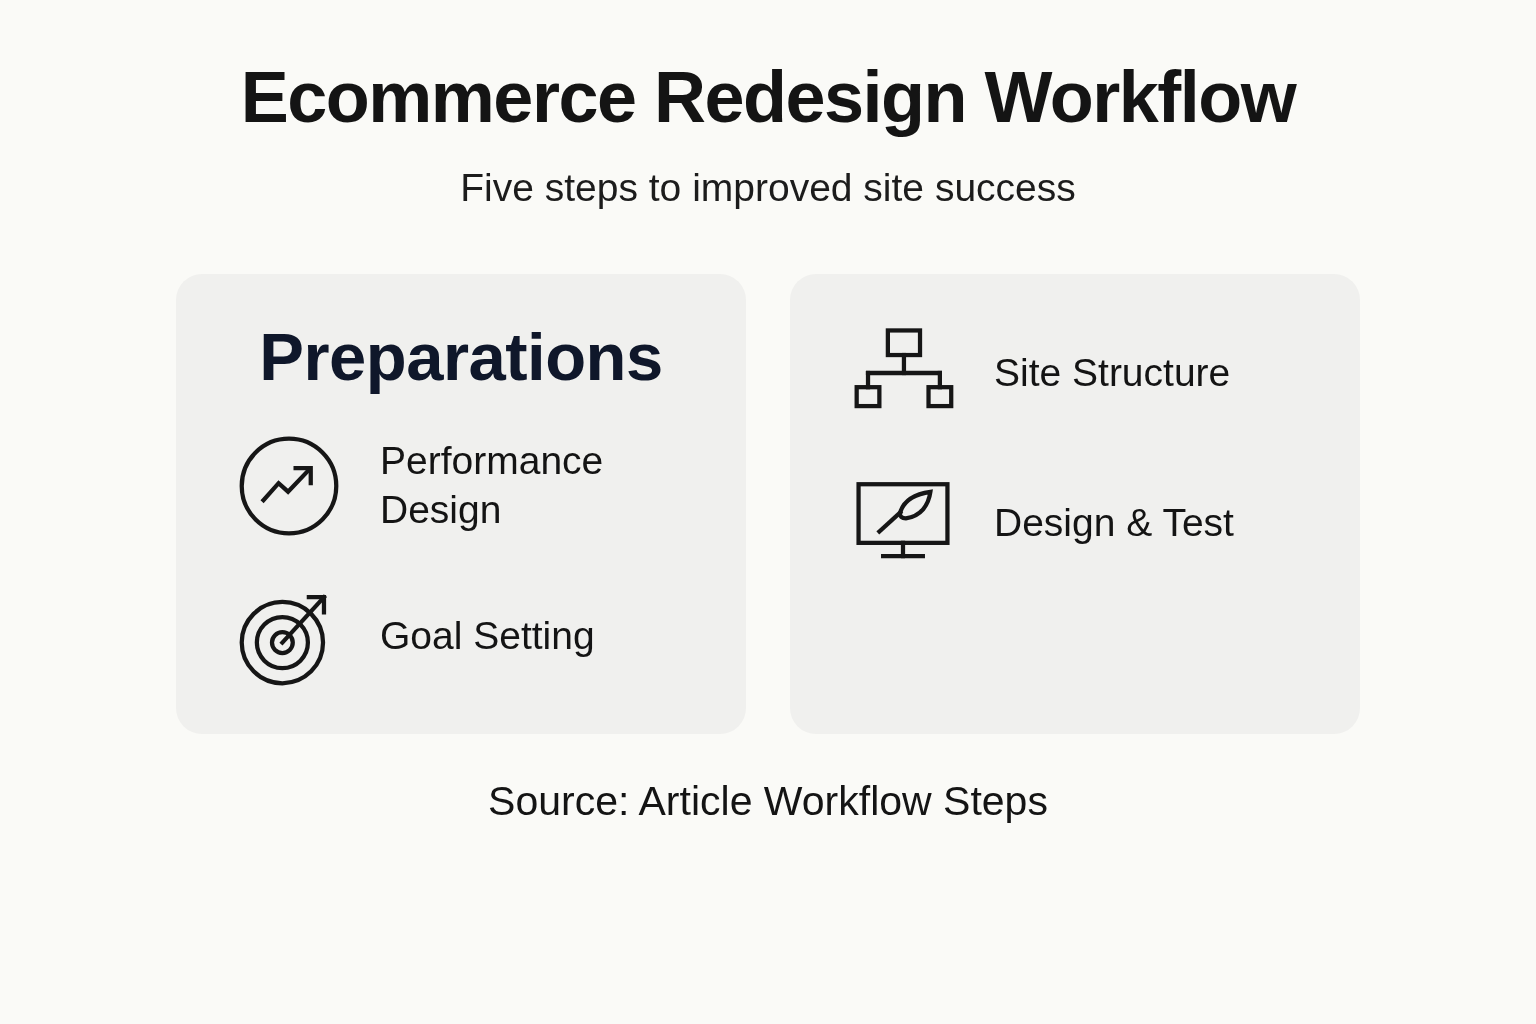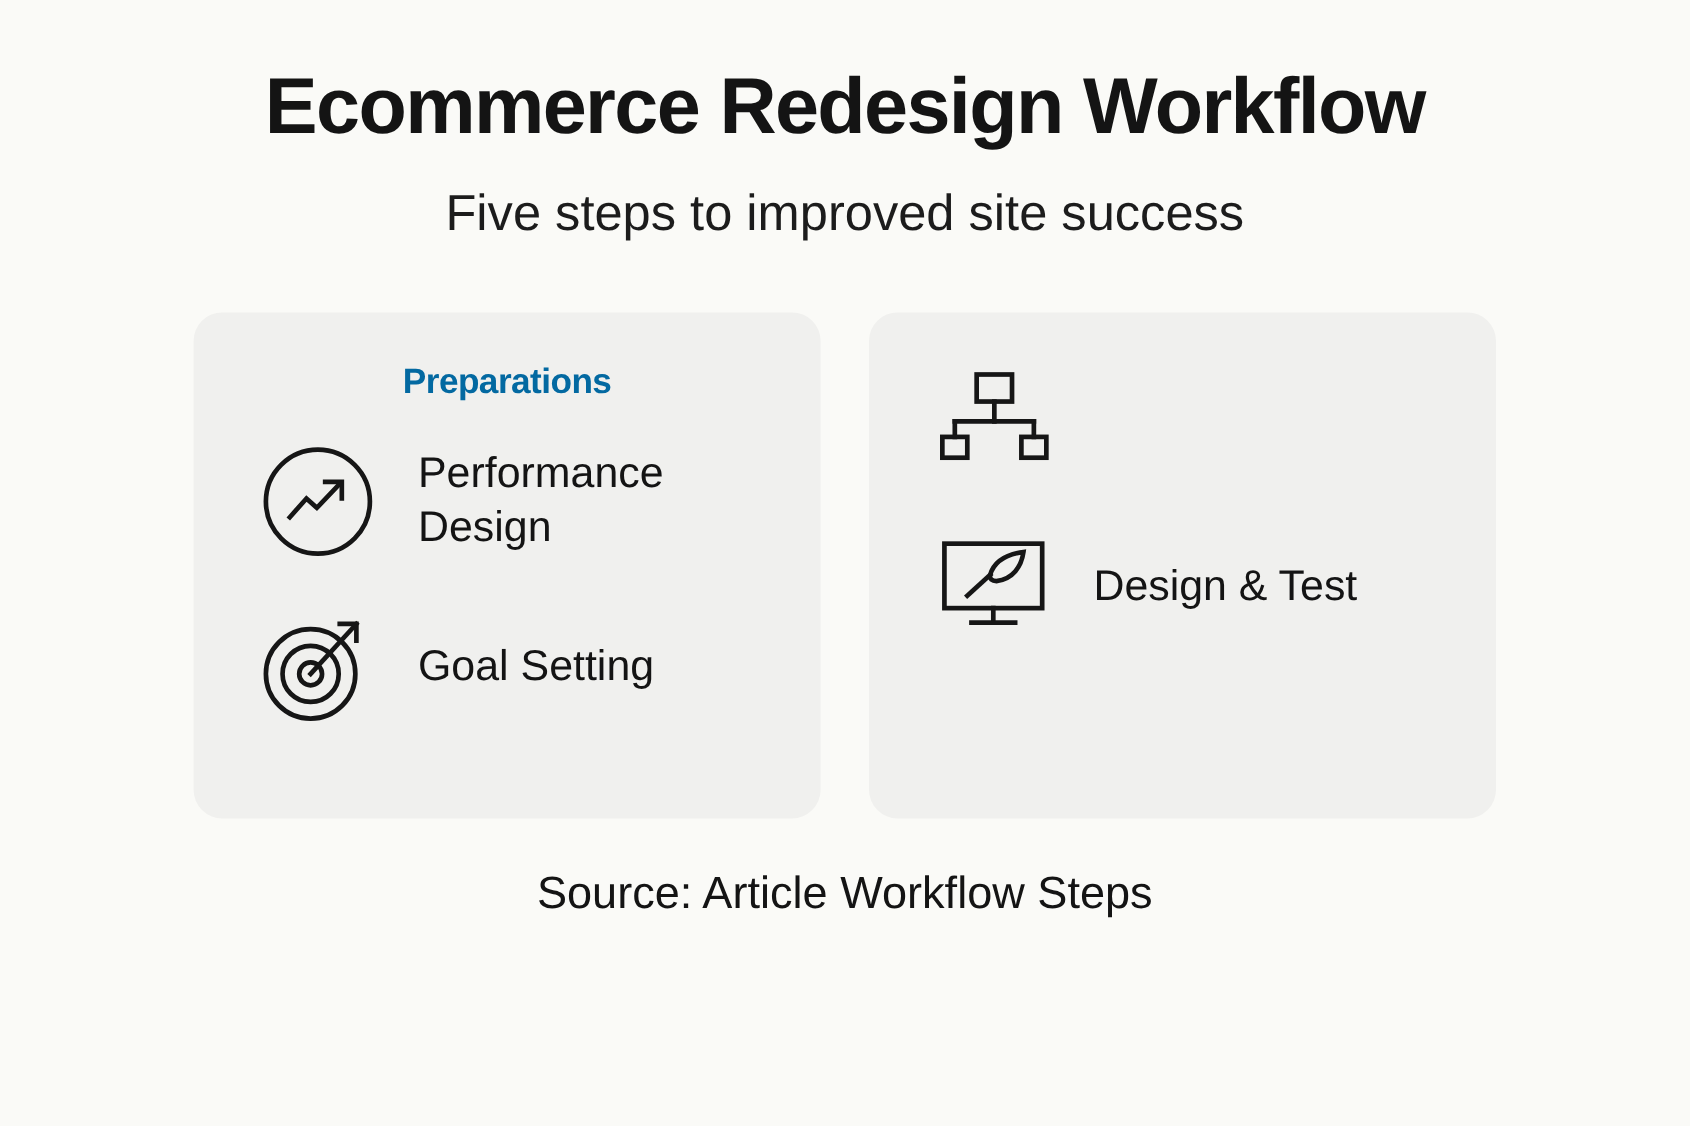--- a/index.html
+++ b/index.html
@@ -21,21 +21,21 @@
   .page-title {
     margin-top: 56px;
     font-size: 72px;
     font-weight: 700;
     letter-spacing: -1.5px;
     text-align: center;
     color: #141414;
   }
   .page-subtitle {
     margin-top: 28px;
-    font-size: 46px;
+    font-size: 39px;
     font-weight: 400;
     text-align: center;
     color: #1c1c1c;
   }
   .cards-row {
     margin-top: 64px;
     display: flex;
     gap: 44px;
     justify-content: center;
   }
@@ -44,25 +44,25 @@
     height: 460px;
     background: #f0f0ee;
     border-radius: 26px;
     box-sizing: border-box;
     padding: 44px 40px 0 40px;
     display: flex;
     flex-direction: column;
     align-items: center;
   }
   .card-title {
-    font-size: 32px;
+    font-size: 67px;
     font-weight: 700;
     letter-spacing: -0.5px;
     text-align: center;
-    color: #0369a1;
+    color: #0f172a;
     margin-bottom: 36px;
   }
   .card-items {
     display: flex;
     flex-direction: column;
     gap: 40px;
     width: 100%;
     padding-left: 18px;
     box-sizing: border-box;
   }
@@ -153,20 +153,21 @@
             <svg viewBox="0 0 110 110">
               <rect x="39" y="10" width="34" height="26"></rect>
               <line x1="56" y1="36" x2="56" y2="55"></line>
               <line x1="18" y1="55" x2="94" y2="55"></line>
               <line x1="18" y1="55" x2="18" y2="70"></line>
               <line x1="94" y1="55" x2="94" y2="70"></line>
               <rect x="6" y="70" width="24" height="20"></rect>
               <rect x="82" y="70" width="24" height="20"></rect>
             </svg>
           </span>
+          <span class="item-label">Site Structure</span>
         </div>
 
         <div class="card-item">
           <span class="item-icon">
             <svg viewBox="0 0 110 110">
               <rect x="8" y="14" width="94" height="62"></rect>
               <line x1="55" y1="76" x2="55" y2="90"></line>
               <line x1="34" y1="90" x2="76" y2="90"></line>
               <line x1="30" y1="64" x2="52" y2="44"></line>
               <path d="M52,44 C56,30 70,24 84,22 C82,36 74,48 58,50 C54,50 51,48 52,44 Z"></path>

